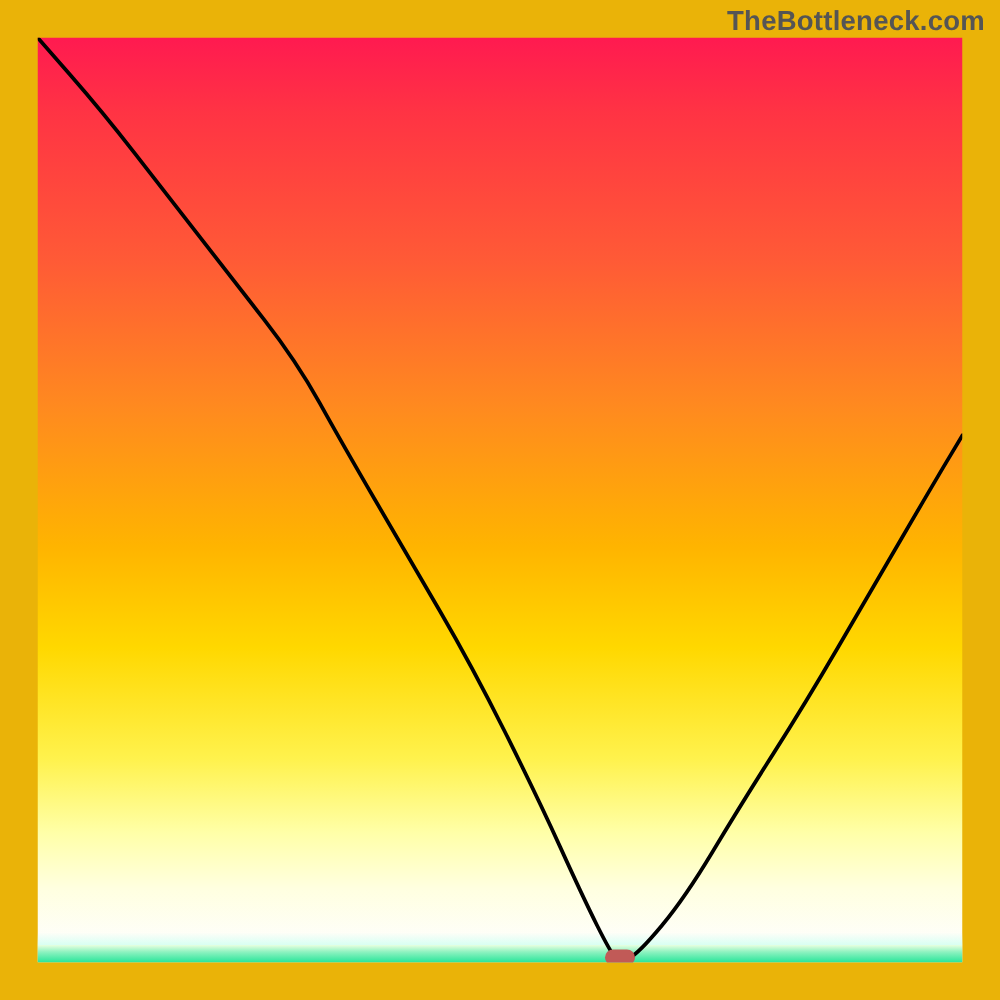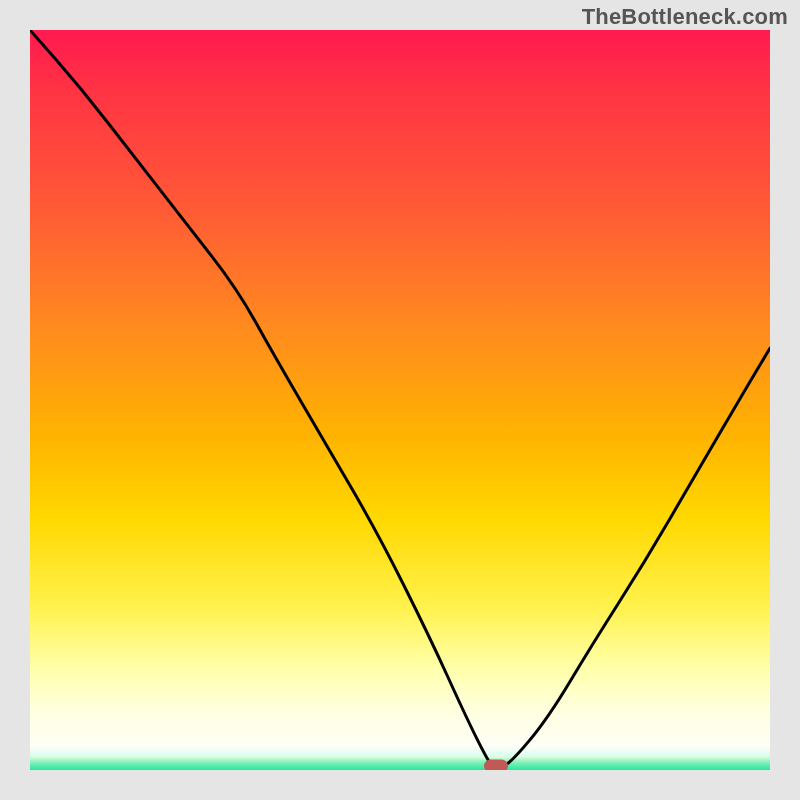--- a/index.html
+++ b/index.html
@@ -8,21 +8,21 @@
     width: 800px;
     height: 800px;
     background: #000;
     overflow: hidden;
     font-family: Arial, Helvetica, sans-serif;
   }
   .frame {
     position: relative;
     width: 800px;
     height: 800px;
-    background: #e5e5e5;
+    background: #eab308;
   }
   .watermark {
     position: absolute;
     top: 4px;
     right: 12px;
     color: #555;
     font-size: 22px;
     font-weight: 600;
     letter-spacing: 0.2px;
     z-index: 30;

